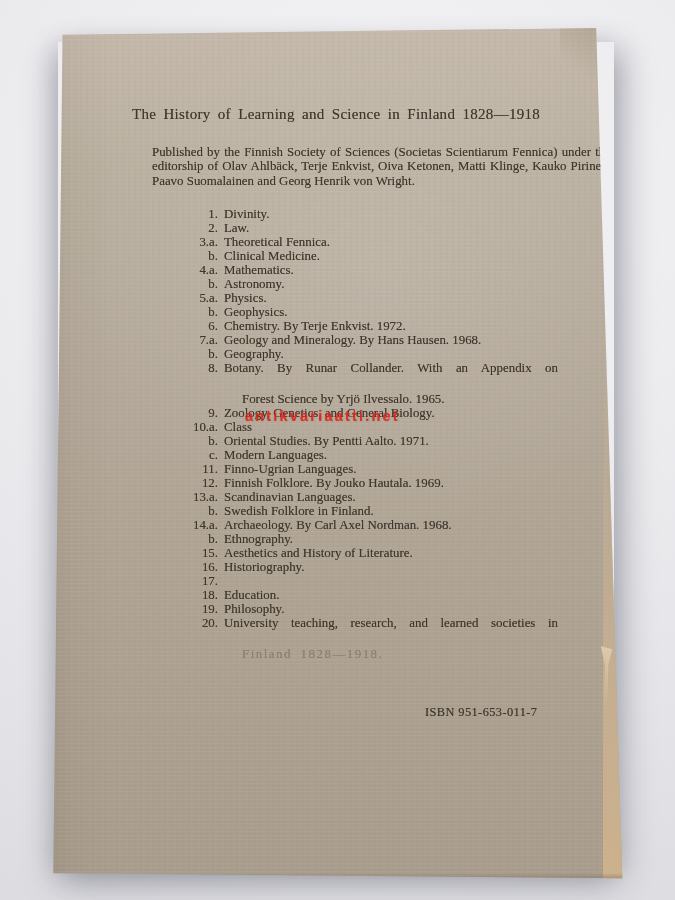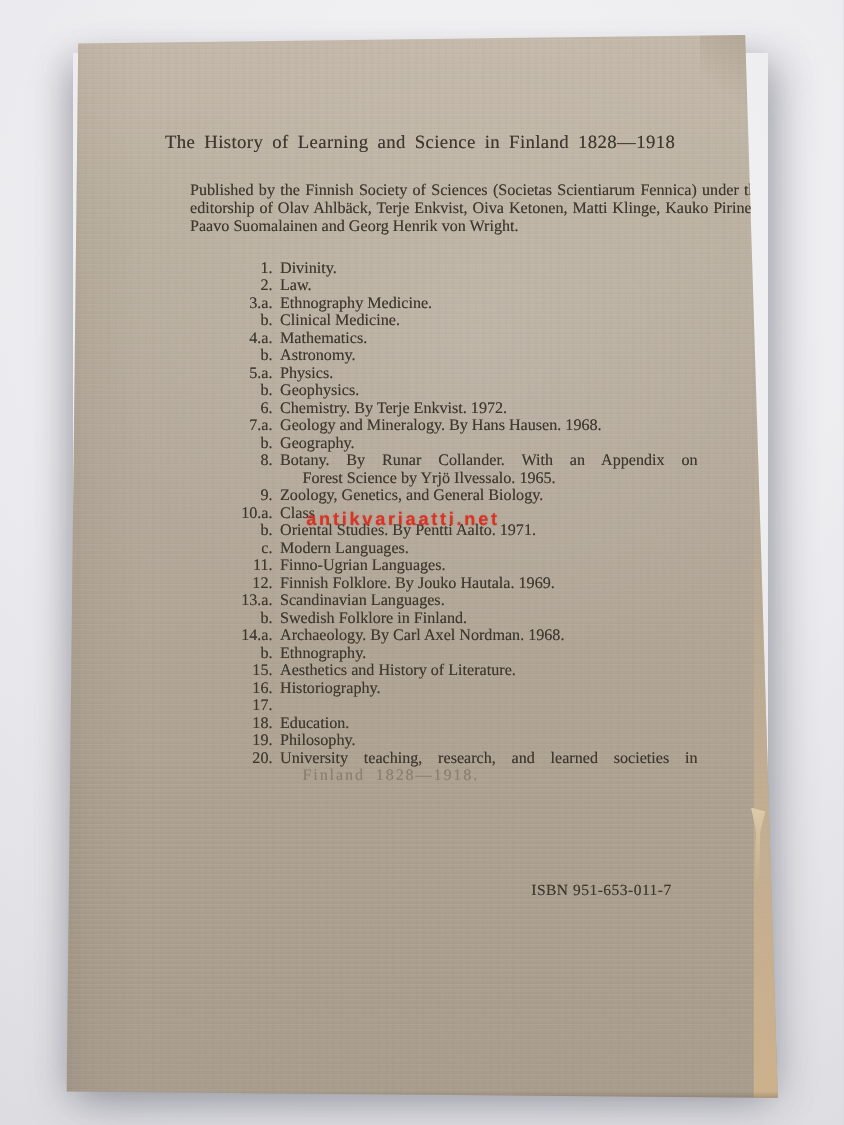--- a/index.html
+++ b/index.html
@@ -40,21 +40,21 @@
   .content{position:absolute;inset:0;text-shadow:0 0 .5px rgba(62,55,45,.55);}
   .title{position:absolute;left:88px;top:78px;width:478px;font-size:15px;
     letter-spacing:.3px;word-spacing:3.2px;white-space:nowrap;}
   .publisher{position:absolute;left:84px;top:117px;width:459px;
     font-size:12.9px;line-height:14.4px;text-align:justify;margin-left:24px;}
   .subjects{position:absolute;left:132px;top:179px;font-size:12.9px;line-height:14px;}
   .row{display:flex;}
   .num{flex:0 0 42px;text-align:right;margin-right:6px;}
   .lbl{width:334px;font-family:Liberation Serif, serif;}
   .lbl.justify{text-align:justify;text-align-last:justify;}
-  .cont{display:block;padding-left:18px;text-align-last:left;}
+  .cont{display:block;padding-left:18px;text-align-last:left;margin-top:17px;}
   .cont.faded{opacity:.32;filter:blur(.4px);letter-spacing:1.5px;word-spacing:4px;}
   .isbn{position:absolute;left:381px;top:660px;font-size:12.4px;letter-spacing:.4px;margin-top:17px;}
   .watermark{
     position:absolute;left:201px;top:380px;z-index:6;pointer-events:none;
     font-family:Liberation Sans, sans-serif;font-weight:bold;
     font-size:14.5px;letter-spacing:2.2px;color:rgba(222,44,30,.88);
     text-shadow:0 0 1px rgba(180,20,12,.5);
   }
 </style>
 </head>
@@ -77,21 +77,21 @@
           <div class="row">
     <span class="num">1.</span>
     <span class="lbl">Divinity.</span>
   </div>
           <div class="row">
     <span class="num">2.</span>
     <span class="lbl">Law.</span>
   </div>
           <div class="row">
     <span class="num">3.a.</span>
-    <span class="lbl">Ethnography Medicine.</span>
+    <span class="lbl">Theoretical Fennica.</span>
   </div>
           <div class="row">
     <span class="num">b.</span>
     <span class="lbl">Clinical Medicine.</span>
   </div>
           <div class="row">
     <span class="num">4.a.</span>
     <span class="lbl">Mathematics.</span>
   </div>
           <div class="row">

